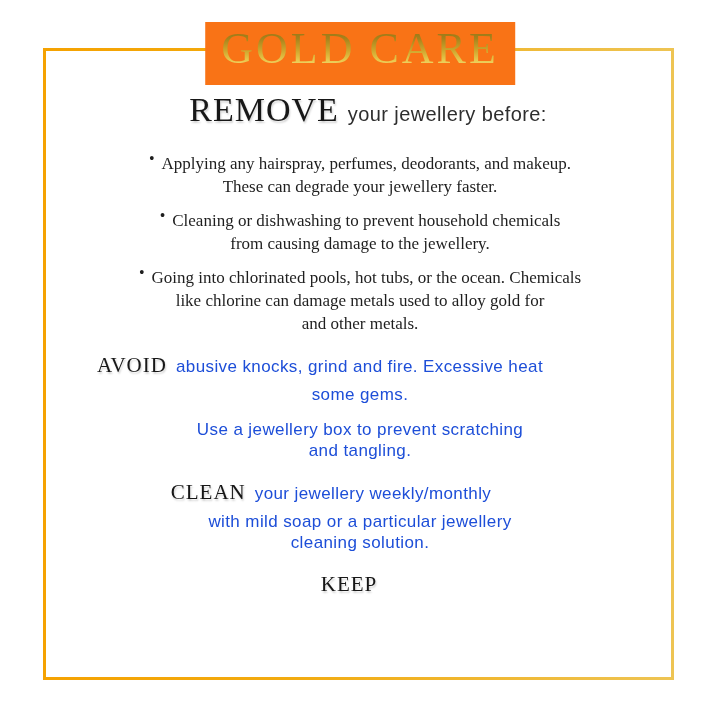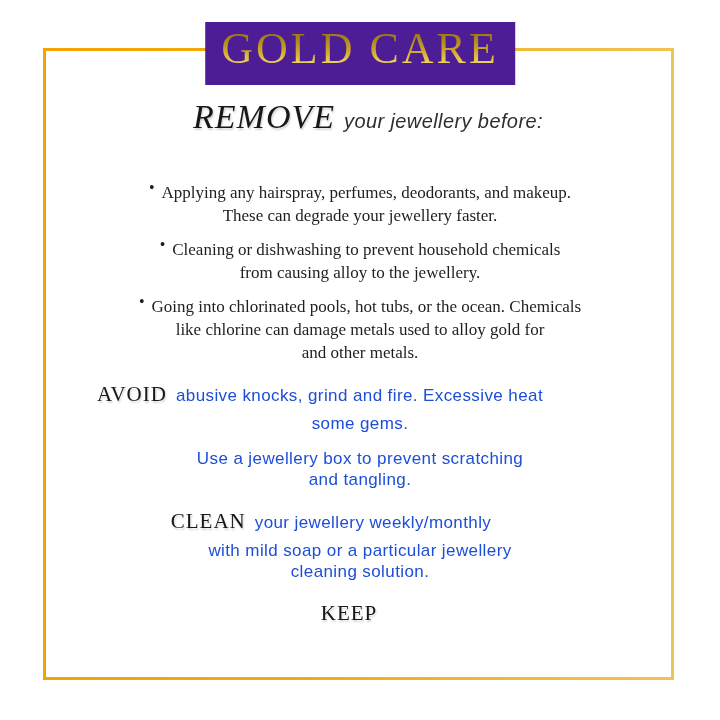--- a/index.html
+++ b/index.html
@@ -26,21 +26,21 @@
     border: 3px solid #f0a802;
     border-image: linear-gradient(to right, #f5a201 0%, #f2ab10 40%, #eec453 100%) 1;
     pointer-events: none;
   }
   
   .title-box {
     position: absolute;
     top: 22px;
     left: 50%;
     transform: translateX(-50%);
-    background: #4c1d95;
+    background: #f97316;
     padding: 0 16px;
     line-height: 54px;
     white-space: nowrap;
     text-align: right;
   }
   .title-text {
     font-family: "Liberation Serif", serif;
     font-size: 44px;
     letter-spacing: 3px;
     font-weight: normal;
@@ -68,24 +68,23 @@
   .sans {
     font-family: "Liberation Sans", sans-serif;
     color: #1d4ed8;
     font-size: 17px;
     letter-spacing: 0.4px;
   }
   .lead { font-size: 20px; color: #2e2e2e; }
   .headline { white-space: nowrap; }
   .headline .sans { margin-left: 9px; }
   .remove-line {
-    margin-bottom: 26px;
+    margin-bottom: 11px;
     transform: translateX(8px);
-    line-height: 54px;
-    font-style: italic;
+    line-height: 40px;
   }
   .bullets { margin-bottom: 4px; }
   .bullet {
     font-family: "Liberation Serif", serif;
     font-size: 17px;
     color: #1e1e1e;
     line-height: 23px;
     margin-bottom: 6px;
   }
   .bullet-4 { margin-bottom: 0; }
@@ -127,21 +126,21 @@
     <div class="bullets">
 
       <div class="bullet">
         <div><span class="dot">•</span><span>Applying any hairspray, perfumes, deodorants, and makeup.</span></div>
         <div>These can degrade your jewellery faster.</div>
       </div>
 
 
       <div class="bullet">
         <div><span class="dot">•</span><span>Cleaning or dishwashing to prevent household chemicals</span></div>
-        <div>from causing alloy to the jewellery.</div>
+        <div>from causing damage to the jewellery.</div>
       </div>
 
       <div class="bullet bullet-4">
         <div><span class="dot">•</span><span>Going into chlorinated pools, hot tubs, or the ocean. Chemicals</span></div>
         <div>like chlorine can damage metals used to alloy gold for</div>
         <div>and other metals.</div>
       </div>
 
     </div>
 

